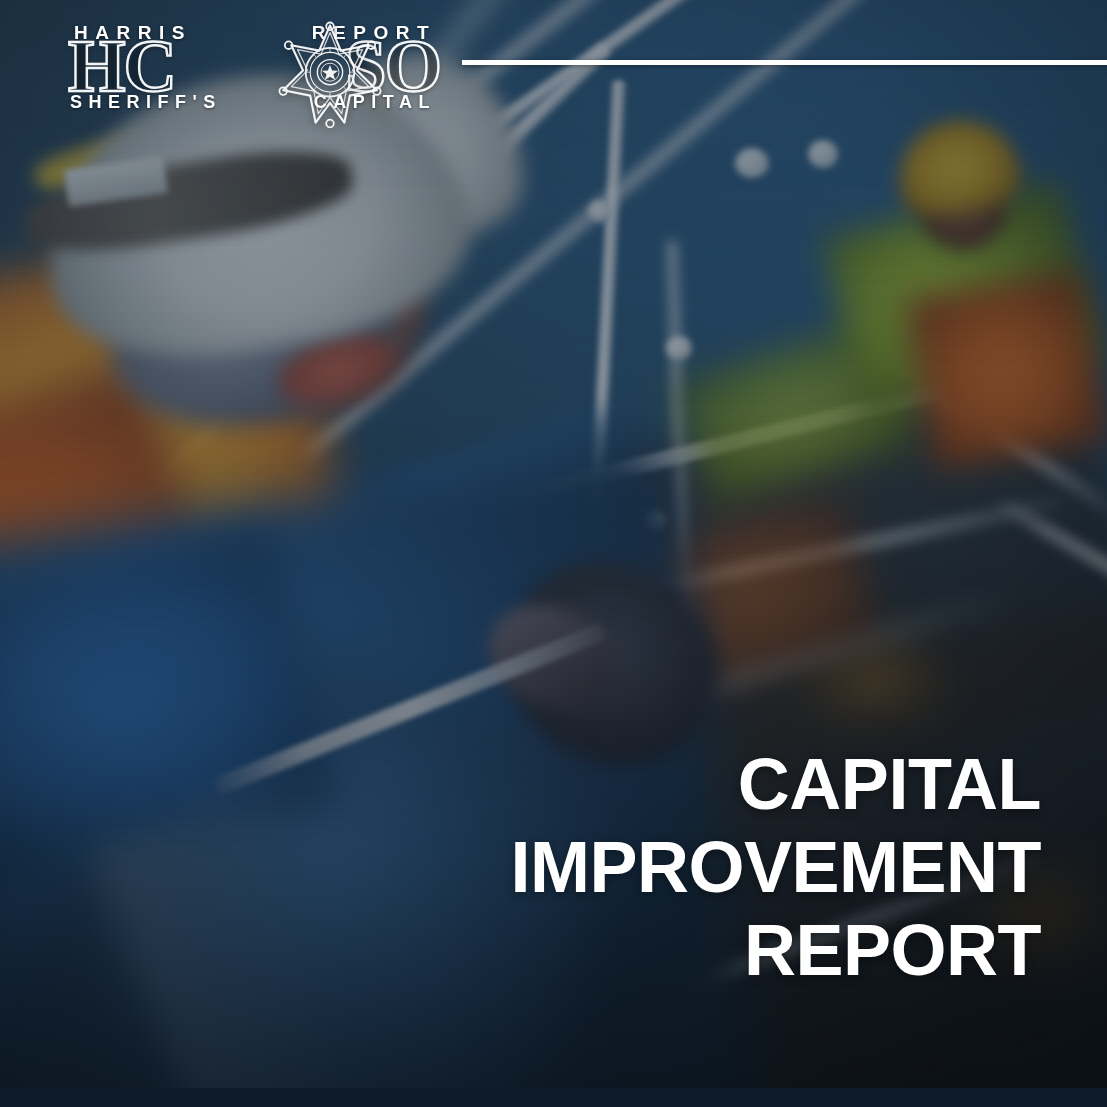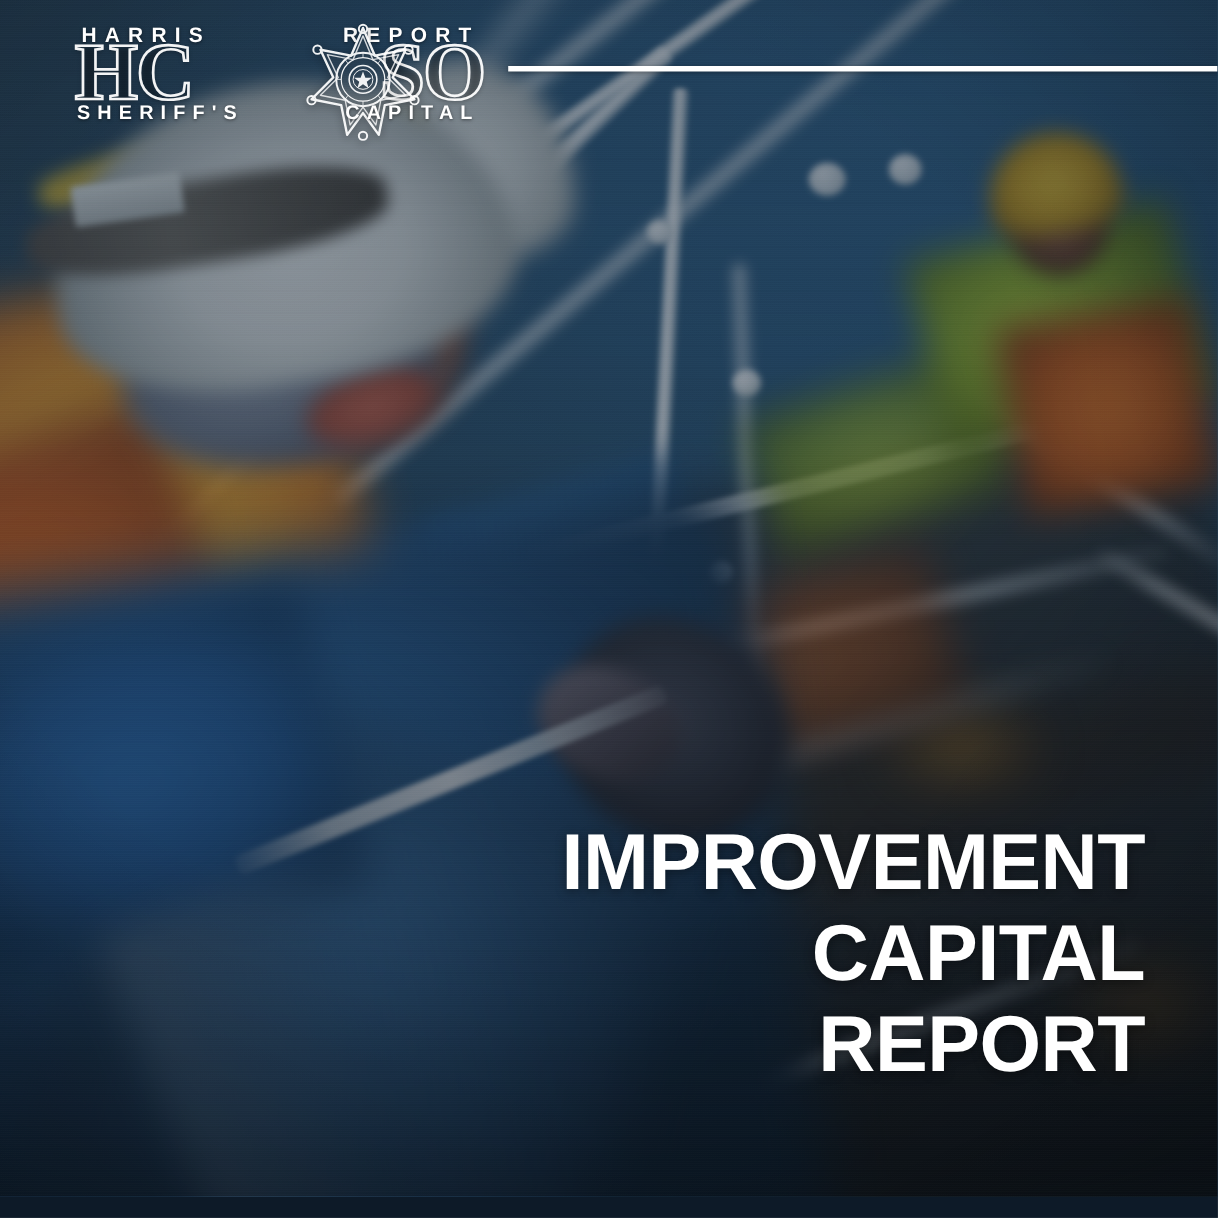--- a/index.html
+++ b/index.html
@@ -460,19 +460,19 @@
     <div class="logo-bottom">
       <span>SHERIFF'S</span>
       <span>CAPITAL</span>
     </div>
   </div>
 
   <div class="toprule"></div>
 
   <div class="titleblock">
     <div class="title">
+      <span class="tline">CAPITAL</span>
       <span class="tline">IMPROVEMENT</span>
-      <span class="tline">CAPITAL</span>
       <span class="tline">REPORT</span>
     </div>
   </div>
 
 </div>
 
 </body></html>

